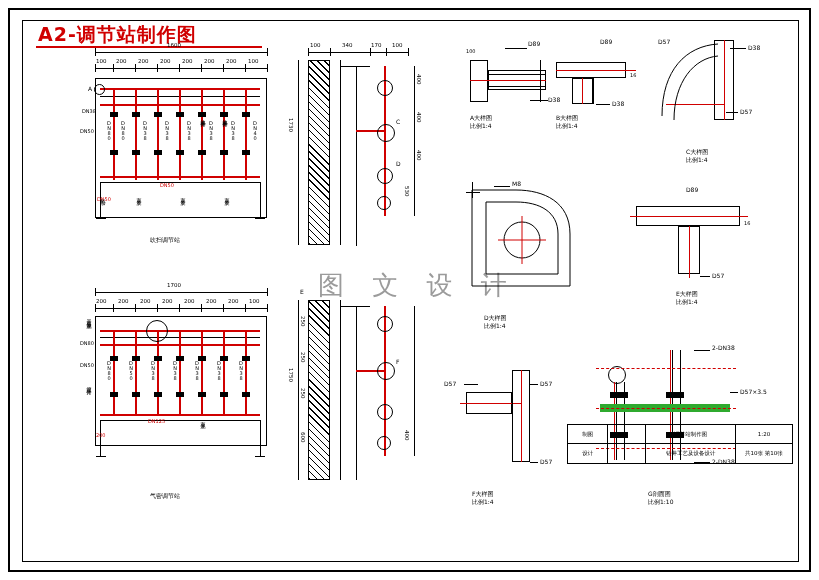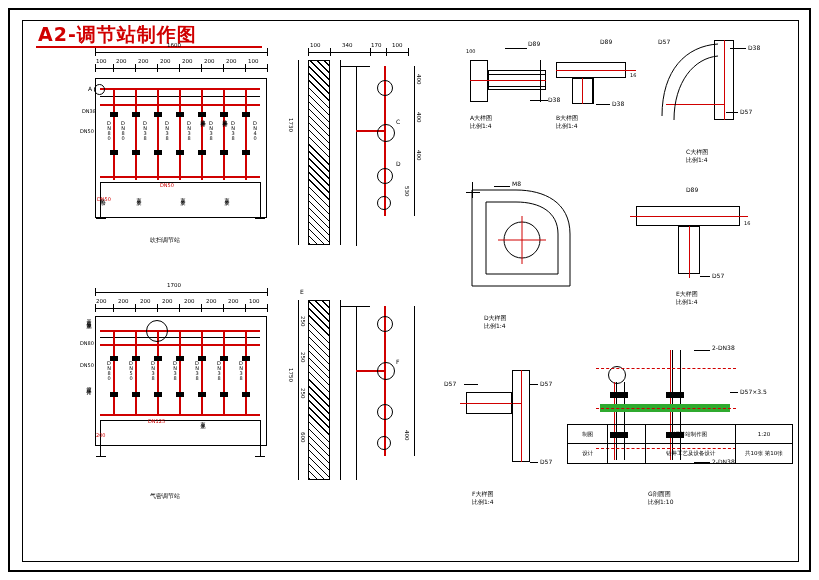--- a/index.html
+++ b/index.html
@@ -36,20 +36,21 @@
 <body>
 
 <div id="sheet">
 
   <div class="frame-outer"></div>
   <div class="frame-inner"></div>
 
   <div class="title-main">A2-调节站制作图</div>
   <div class="title-underline"></div>
 
+  <div class="watermark">图 文 设 计</div>
 
   <div class="grp">
 
     <div class="ln h" style="left:95px;top:52px;width:172px;"></div>
     <div class="ln v" style="left:95px;top:48px;height:8px;"></div>
     <div class="ln v" style="left:267px;top:48px;height:8px;"></div>
     <div class="dim" style="left:167px;top:42px;">1600</div>
 
     <div class="ln h" style="left:95px;top:68px;width:172px;"></div>
     <div class="ln v" style="left:95px;top:64px;height:8px;"></div>

